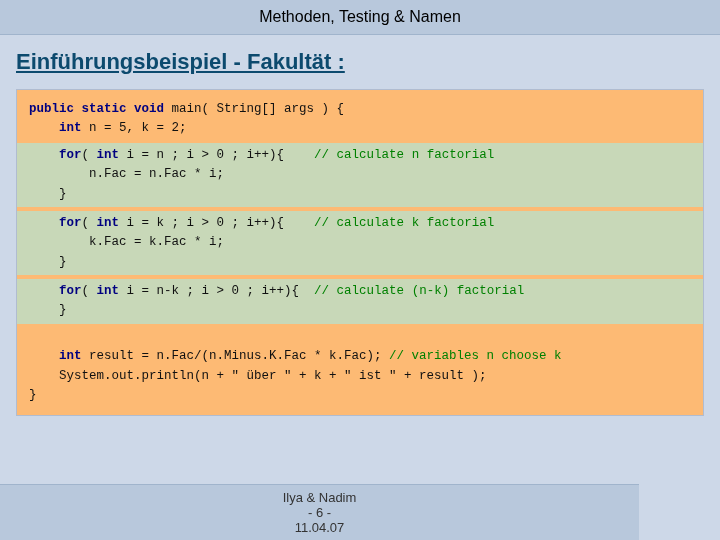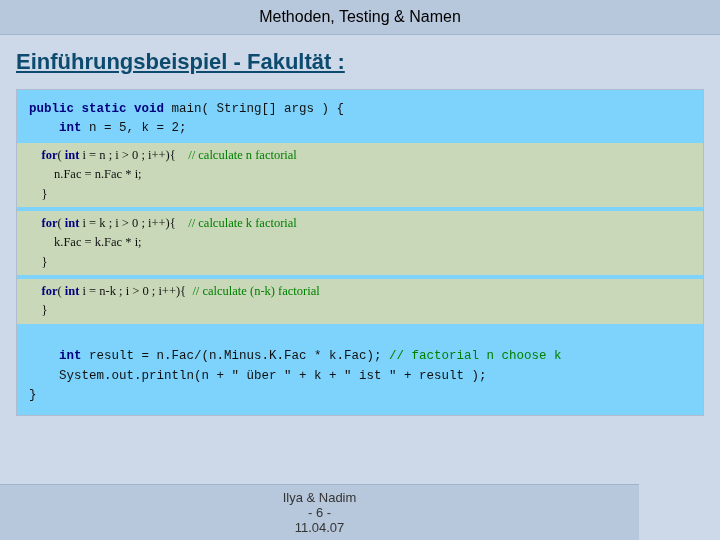--- a/index.html
+++ b/index.html
@@ -22,36 +22,35 @@
       padding: 14px 16px 8px 16px;
     }
     .slide-title {
       font-size: 22px;
       font-weight: bold;
       color: #0c4a6e;
       margin-bottom: 14px;
       text-decoration: underline;
     }
     .code-area {
-      background: #7dd3fc;
+      background: #fdba74;
       border: 1px solid #b0bcd0;
       padding: 10px 12px;
       font-family: 'Courier New', Courier, monospace;
       font-size: 12.5px;
       color: #111;
       line-height: 1.55;
     }
     .code-line {
       white-space: pre;
     }
     .highlight-block {
       background: #c8d8b8;
       margin: 4px -12px;
       padding: 3px 12px;
-      font-family: Liberation Serif, serif;
     }
     .kw { color: #000080; font-weight: bold; }
     .comment { color: #008000; }
     .footer {
       position: absolute;
       bottom: 0;
       left: 0;
       width: 639px;
       display: flex;
       justify-content: space-between;
@@ -88,21 +87,21 @@
       <div class="code-line">        k.Fac = k.Fac * i;</div>
       <div class="code-line">    }</div>
     </div>
 
     <div class="highlight-block">
       <div class="code-line">    <span class="kw">for</span>( <span class="kw">int</span> i = n-k ; i &gt; 0 ; i++){  <span class="comment">// calculate (n-k) factorial</span></div>
       <div class="code-line">    }</div>
     </div>
 
     <div class="code-line">&nbsp;</div>
-    <div class="code-line">    <span class="kw">int</span> result = n.Fac/(n.Minus.K.Fac * k.Fac); <span class="comment">// factorial n choose k</span></div>
+    <div class="code-line">    <span class="kw">int</span> result = n.Fac/(n.Minus.K.Fac * k.Fac); <span class="comment">// variables n choose k</span></div>
     <div class="code-line">    System.out.println(n + " über " + k + " ist " + result );</div>
     <div class="code-line">}</div>
   </div>
 </div>
 
 <div class="footer">
   <span>Ilya &amp; Nadim</span>
   <span>- 6 -</span>
   <span>11.04.07</span>
 </div>

